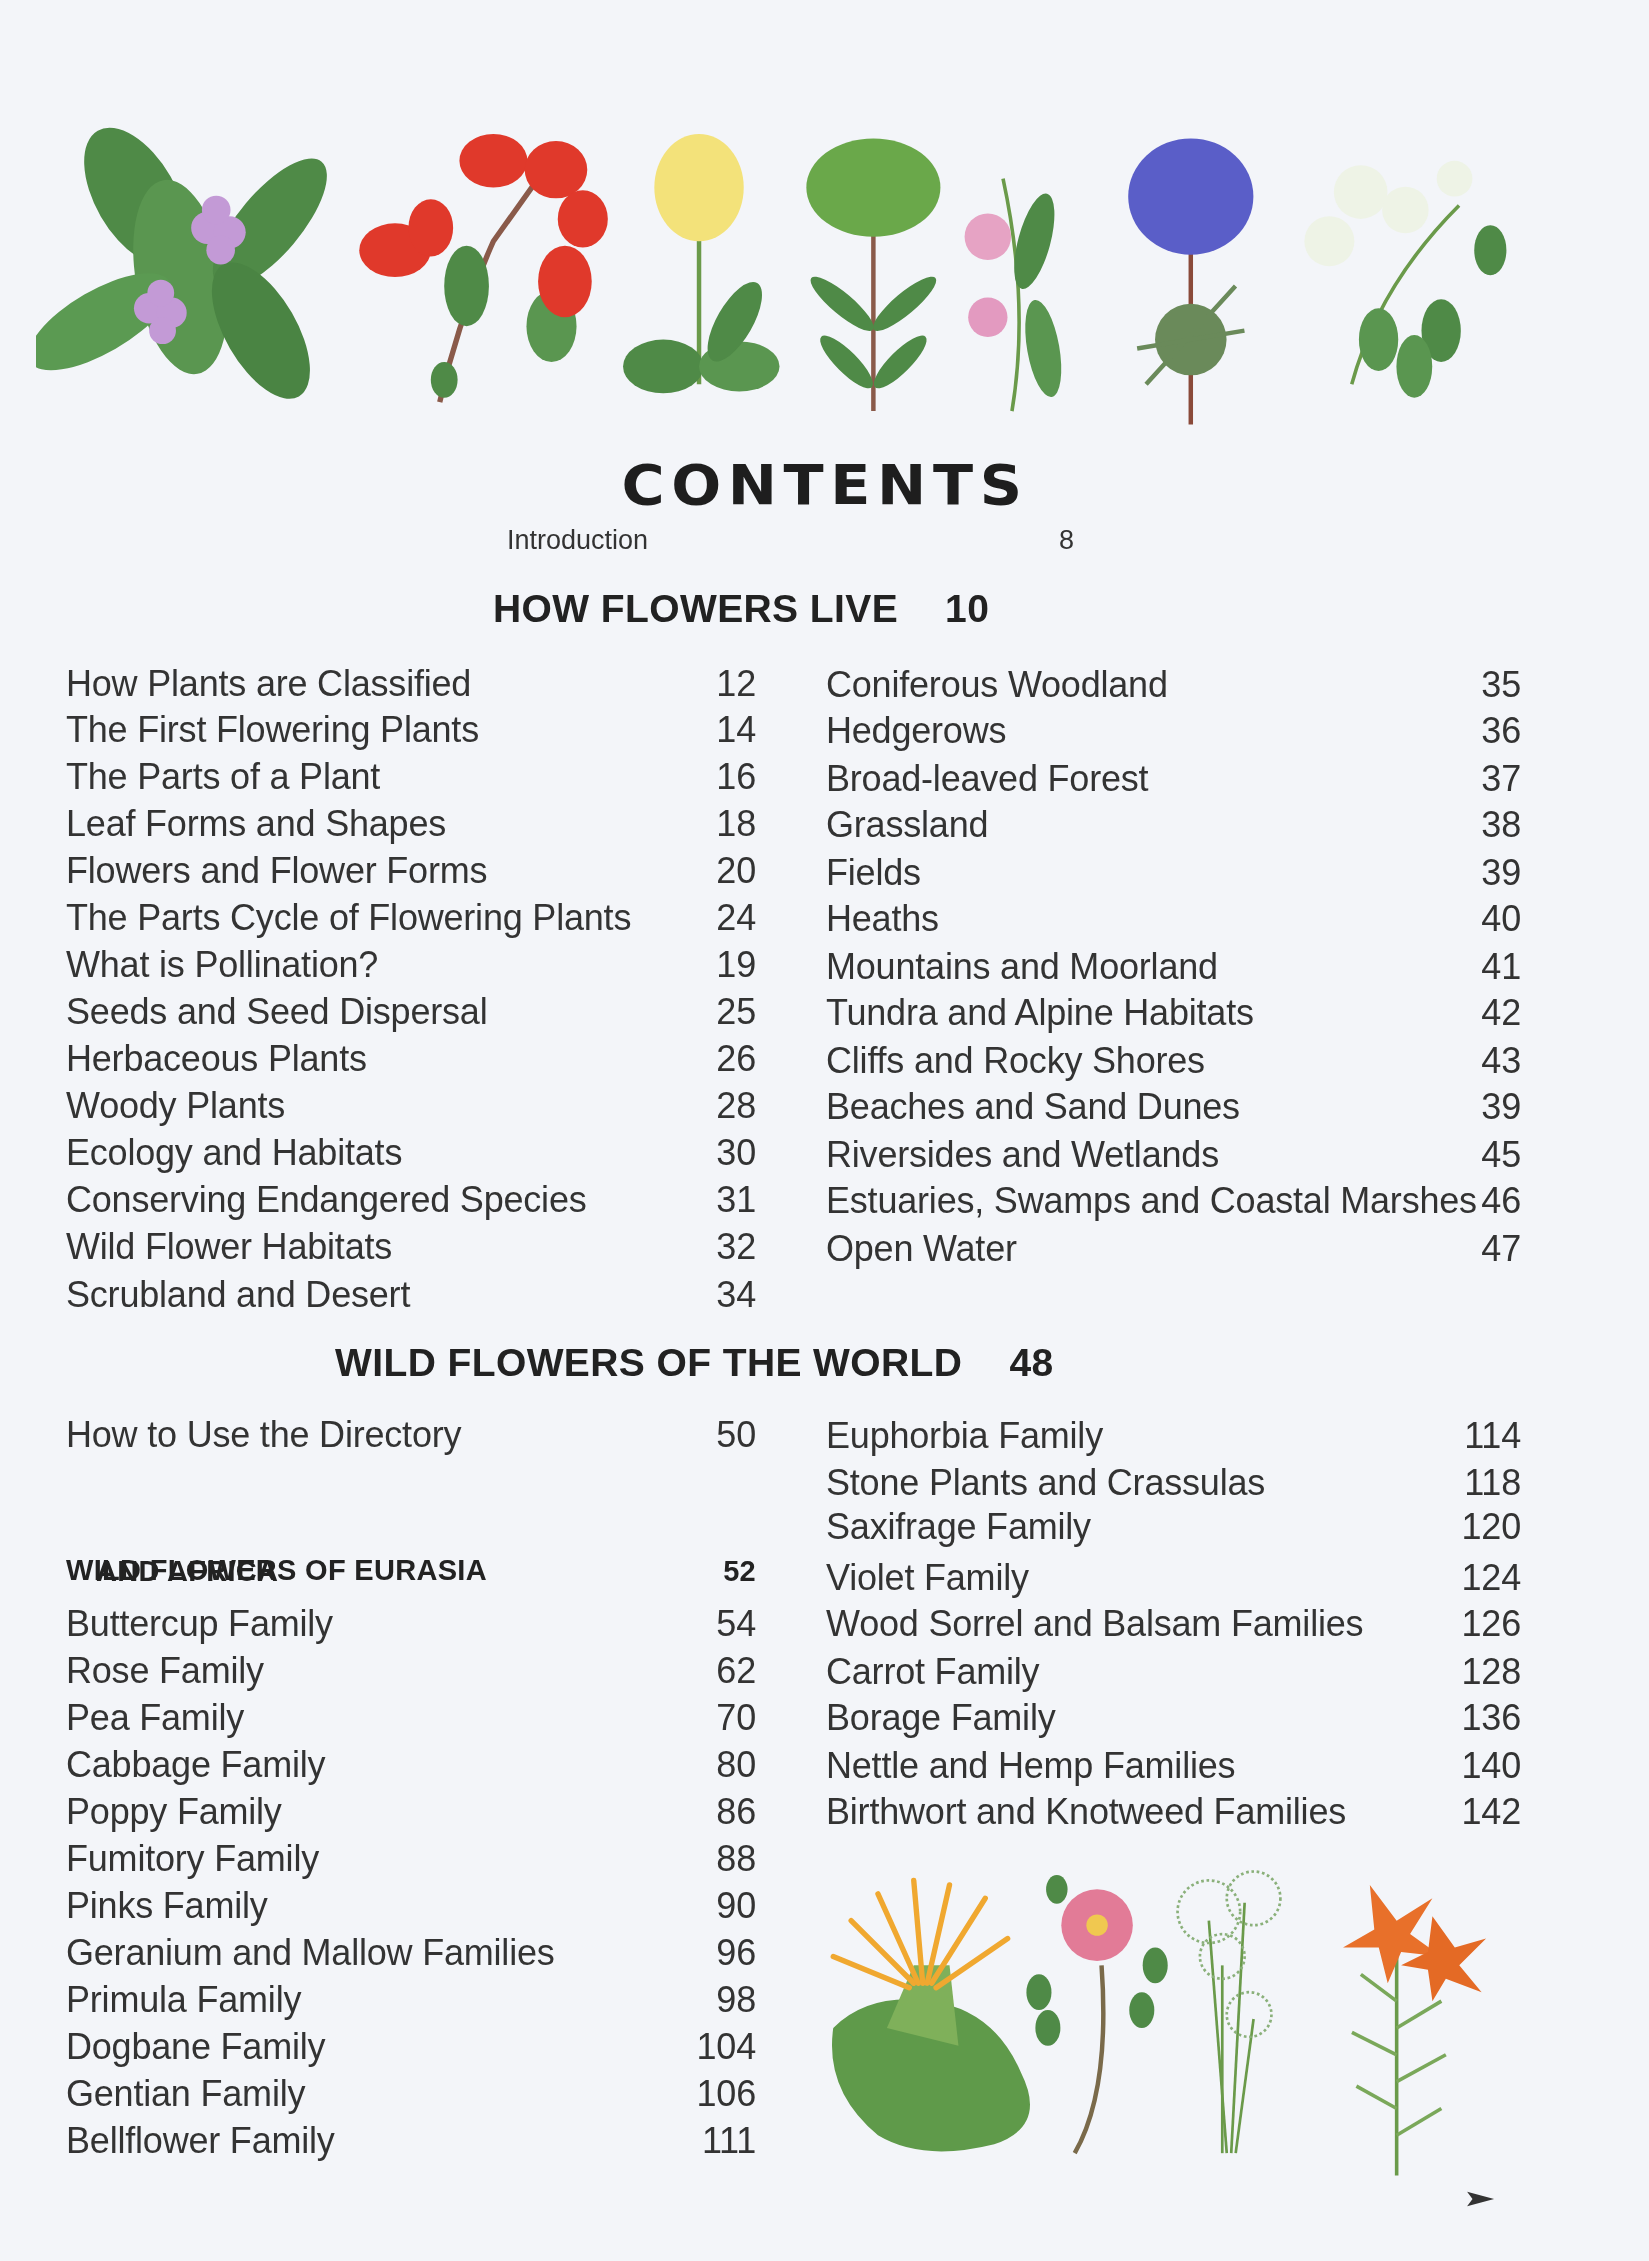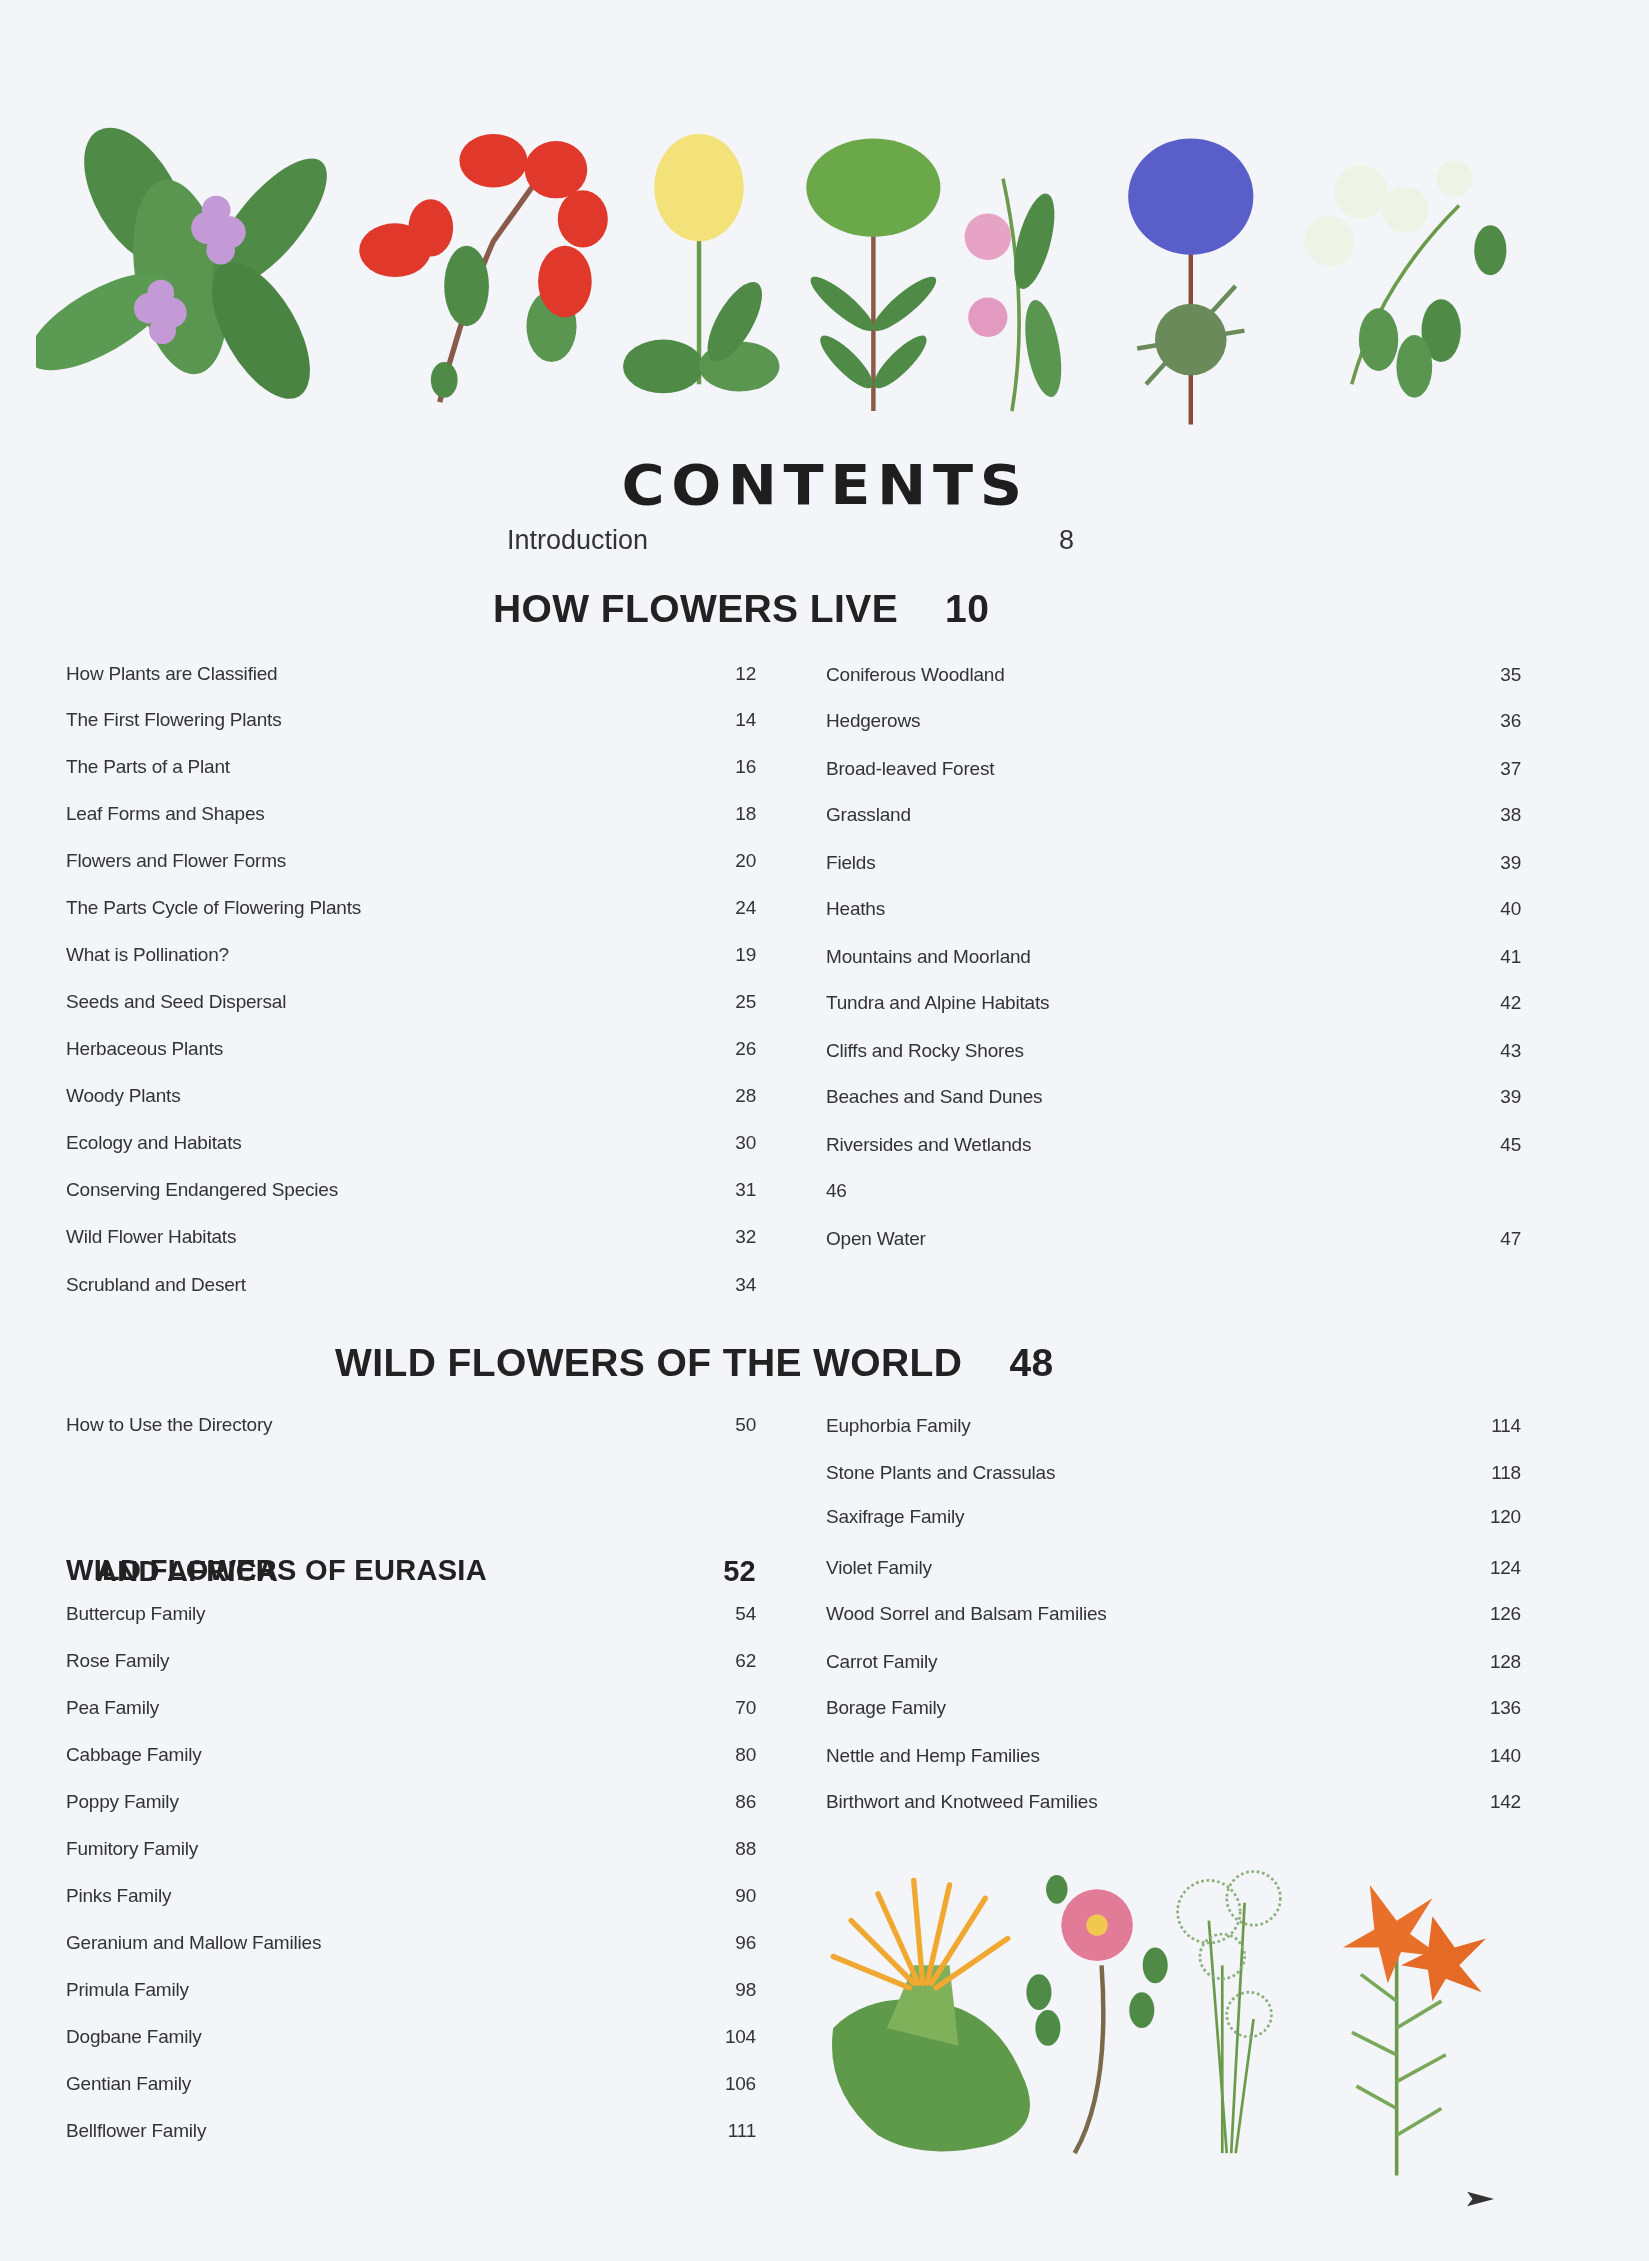--- a/index.html
+++ b/index.html
@@ -17,21 +17,21 @@
   }
   .intro-label { left:507px; top:525px; font-size:27px; color:#333; }
   .intro-page { left:1059px; top:525px; font-size:27px; color:#333; }
   .section-h {
     font-weight:bold; color:#222; font-size:39px; letter-spacing:0.4px;
     font-family:Liberation Sans, sans-serif;
   }
   .section-h .pg { margin-left:47px; }
   .row {
     position:absolute; height:47px; display:flex; justify-content:space-between;
-    align-items:baseline; font-size:19px; color:#333; letter-spacing:-0.2px;
+    align-items:baseline; font-size:36px; color:#333; letter-spacing:-0.2px;
   }
   .row.left { left:66px; width:690px; }
   .row.right { left:826px; width:695px; }
   .sub-h { font-weight:bold; font-size:29px; color:#222; letter-spacing:0.3px; }
   .illus { position:absolute; }
 </style>
 </head>
 <body>
 
 <svg class="illus" style="left:36px;top:125px" width="1487" height="304" viewBox="0 0 1660 340">
@@ -220,20 +220,21 @@
     </div>
   <div class="row right" style="top:1086px">
       <span>Beaches and Sand Dunes</span>
       <span>39</span>
     </div>
   <div class="row right" style="top:1134px">
       <span>Riversides and Wetlands</span>
       <span>45</span>
     </div>
   <div class="row right" style="top:1180px">
+      <span>Estuaries, Swamps and Coastal Marshes</span>
       <span>46</span>
     </div>
   <div class="row right" style="top:1228px">
       <span>Open Water</span>
       <span>47</span>
     </div>
 </div>
 
 <div class="abs section-h" style="left:335px;top:1341px;text-align:right;">
   <span>WILD FLOWERS OF THE WORLD</span><span class="pg">48</span>

